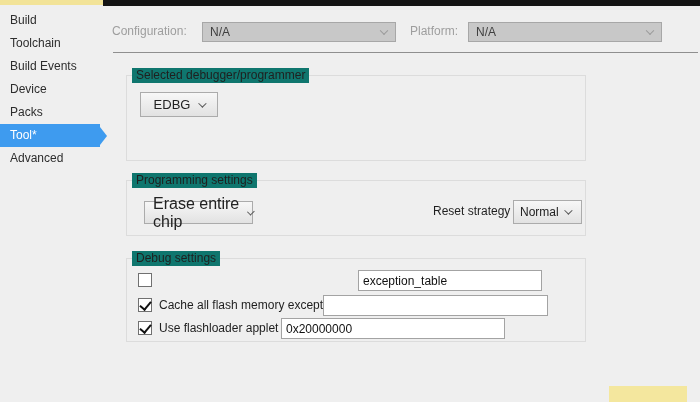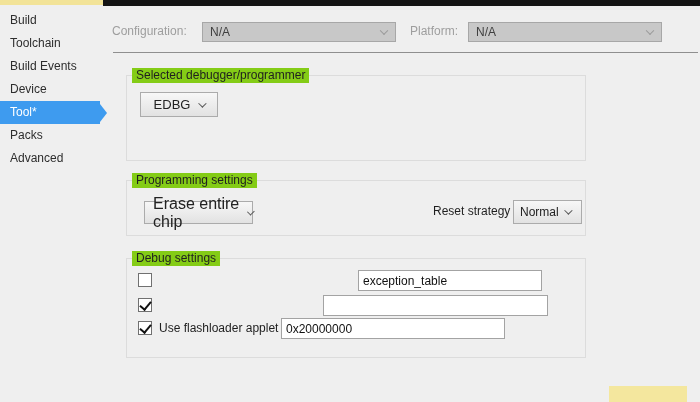--- a/index.html
+++ b/index.html
@@ -46,26 +46,26 @@
   }
   .combo-disabled .chev { border-color:#9b9b9b; }
   .separator { position:absolute; left:113px; top:52px; width:585px; height:1px; background:#8f8f8f; }
 
   
   .group {
     position:absolute; border:1px solid #dcdcdc;
   }
   .group-title {
     position:absolute; top:-8px; left:5px;
-    background:#84cc16; padding:0 4px;
+    background:#0f766e; padding:0 4px;
     font-size:12px; color:#1f1f1f; line-height:15px; white-space:nowrap;
   }
   #group-debugger { left:126px; top:75px;  width:460px; height:86px; }
   #group-programming { left:126px; top:180px; width:460px; height:56px; }
-  #group-debug { left:126px; top:258px; width:460px; height:100px; }
+  #group-debug { left:126px; top:258px; width:460px; height:84px; }
 
   
   .dd-btn {
     position:absolute;
     background:linear-gradient(#f7f7f7,#e2e2e2);
     border:1px solid #ababab;
     color:#222; cursor:default;
     display:flex; align-items:center;
   }
   .dd-btn .chev { position:static; transform:rotate(45deg) translateY(-2px); margin-left:8px; }
@@ -113,25 +113,25 @@
 <body>
 
 <div class="top-accent"></div>
 <div class="top-black"></div>
 
 <div class="sidebar">
   <div class="side-item">Build</div>
   <div class="side-item">Toolchain</div>
   <div class="side-item">Build Events</div>
   <div class="side-item">Device</div>
+  <div class="side-item">Packs</div>
   <div class="side-item selected">
     <span>Tool*</span>
     <span class="sel-arrow"></span>
   </div>
-  <div class="side-item">Packs</div>
   <div class="side-item">Advanced</div>
 </div>
 
 <span class="hdr-label" style="left:112px; top:24px;">Configuration:</span>
 <div class="combo-disabled" style="left:202px; top:22px; width:194px;">
   <span>N/A</span>
   <span class="chev"></span>
 </div>
 <span class="hdr-label" style="left:410px; top:24px;">Platform:</span>
 <div class="combo-disabled" style="left:468px; top:22px; width:194px;">
@@ -161,20 +161,21 @@
   </div>
 </div>
 
 <div class="group" id="group-debug">
   <span class="group-title">Debug settings</span>
 
   <span class="checkbox" id="dbg-cb-0"></span>
   <input class="txt-input" id="dbg-in-0" type="text" value="exception_table" style="">
 
   <span class="checkbox checked" id="dbg-cb-1"></span>
+  <span class="row-label" id="dbg-lb-1">Cache all flash memory except</span>
   <input class="txt-input" id="dbg-in-1" type="text" value="" style="">
 
   <span class="checkbox checked" id="dbg-cb-2"></span>
   <span class="row-label" id="dbg-lb-2">Use flashloader applet</span>
   <input class="txt-input" id="dbg-in-2" type="text" value="0x20000000" style="">
 </div>
 
 <div class="highlight-rect"></div>
 
 </body></html>

